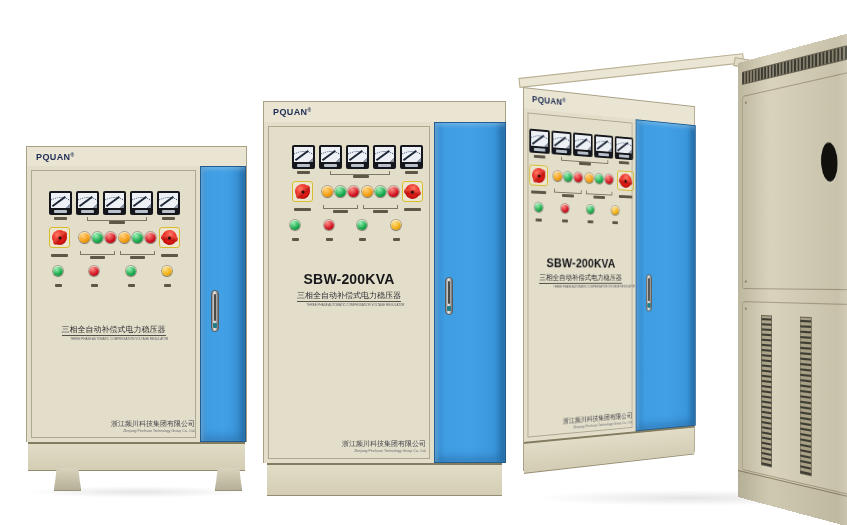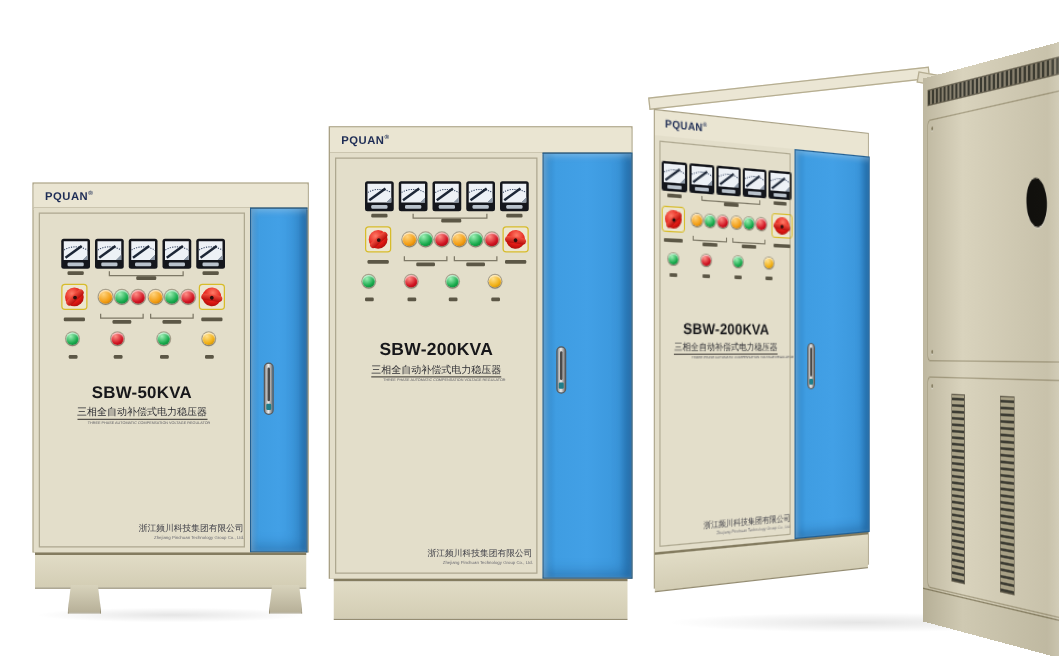--- a/index.html
+++ b/index.html
@@ -359,21 +359,20 @@
 
       <div class="lt g" style="left:26px;top:100px;width:10px;height:10px;"></div>
       <div class="lt r" style="left:62px;top:100px;width:10px;height:10px;"></div>
       <div class="lt g" style="left:99px;top:100px;width:10px;height:10px;"></div>
       <div class="lt y" style="left:135px;top:100px;width:10px;height:10px;"></div>
       <div class="chip" style="left:28px;top:118px;width:7px;"></div>
       <div class="chip" style="left:64px;top:118px;width:7px;"></div>
       <div class="chip" style="left:101px;top:118px;width:7px;"></div>
       <div class="chip" style="left:137px;top:118px;width:7px;"></div>
 
-      <div class="title" style="top:140px;font-size:13.5px;">SBW-50KVA</div>
       <div class="sub" style="top:158px;font-size:8px;"><span>三相全自动补偿式电力稳压器</span></div>
       <div class="sub-en" style="top:171px;">THREE PHASE AUTOMATIC COMPENSATION VOLTAGE REGULATOR</div>
       <div class="company" style="right:5px;bottom:6px;">
         <div class="cn">浙江频川科技集团有限公司</div>
         <div class="en">Zhejiang Pinchuan Technology Group Co., Ltd.</div>
       </div>
     </div>
     <div class="bluedoor" style="left:173px;top:19px;width:46px;height:276px;">
       <div class="handle" style="left:10px;top:123px;height:42px;"></div>
     </div>

